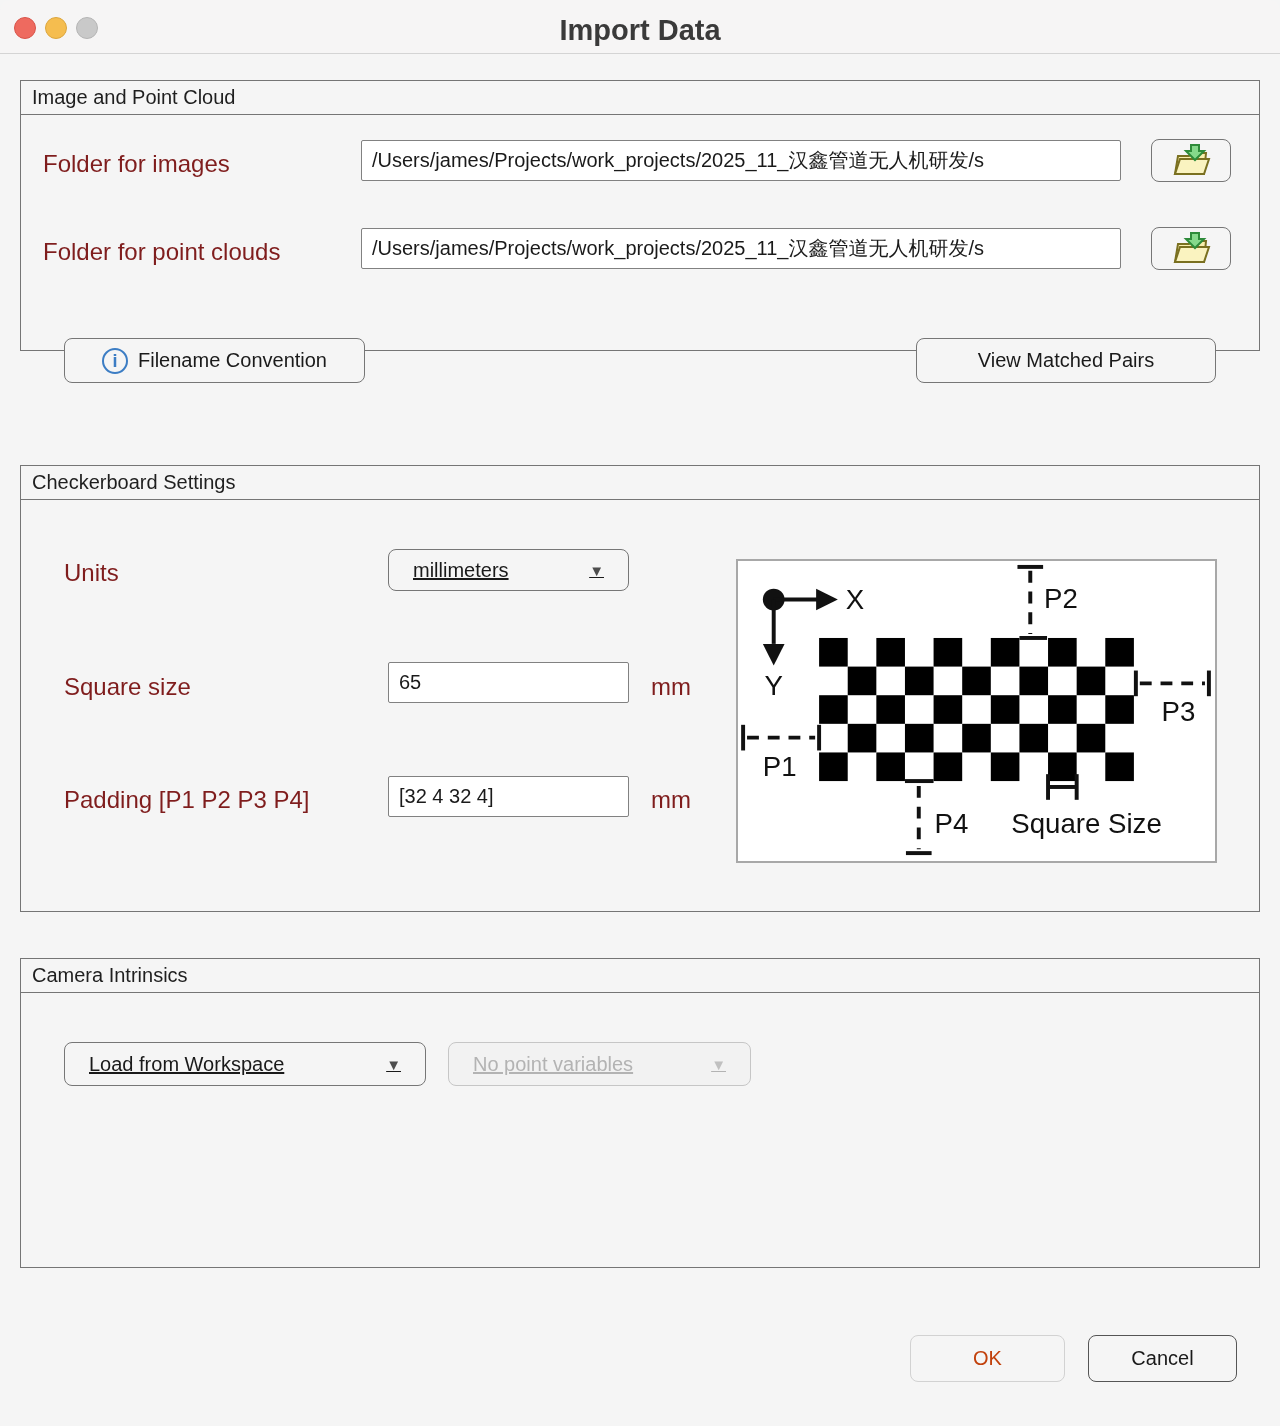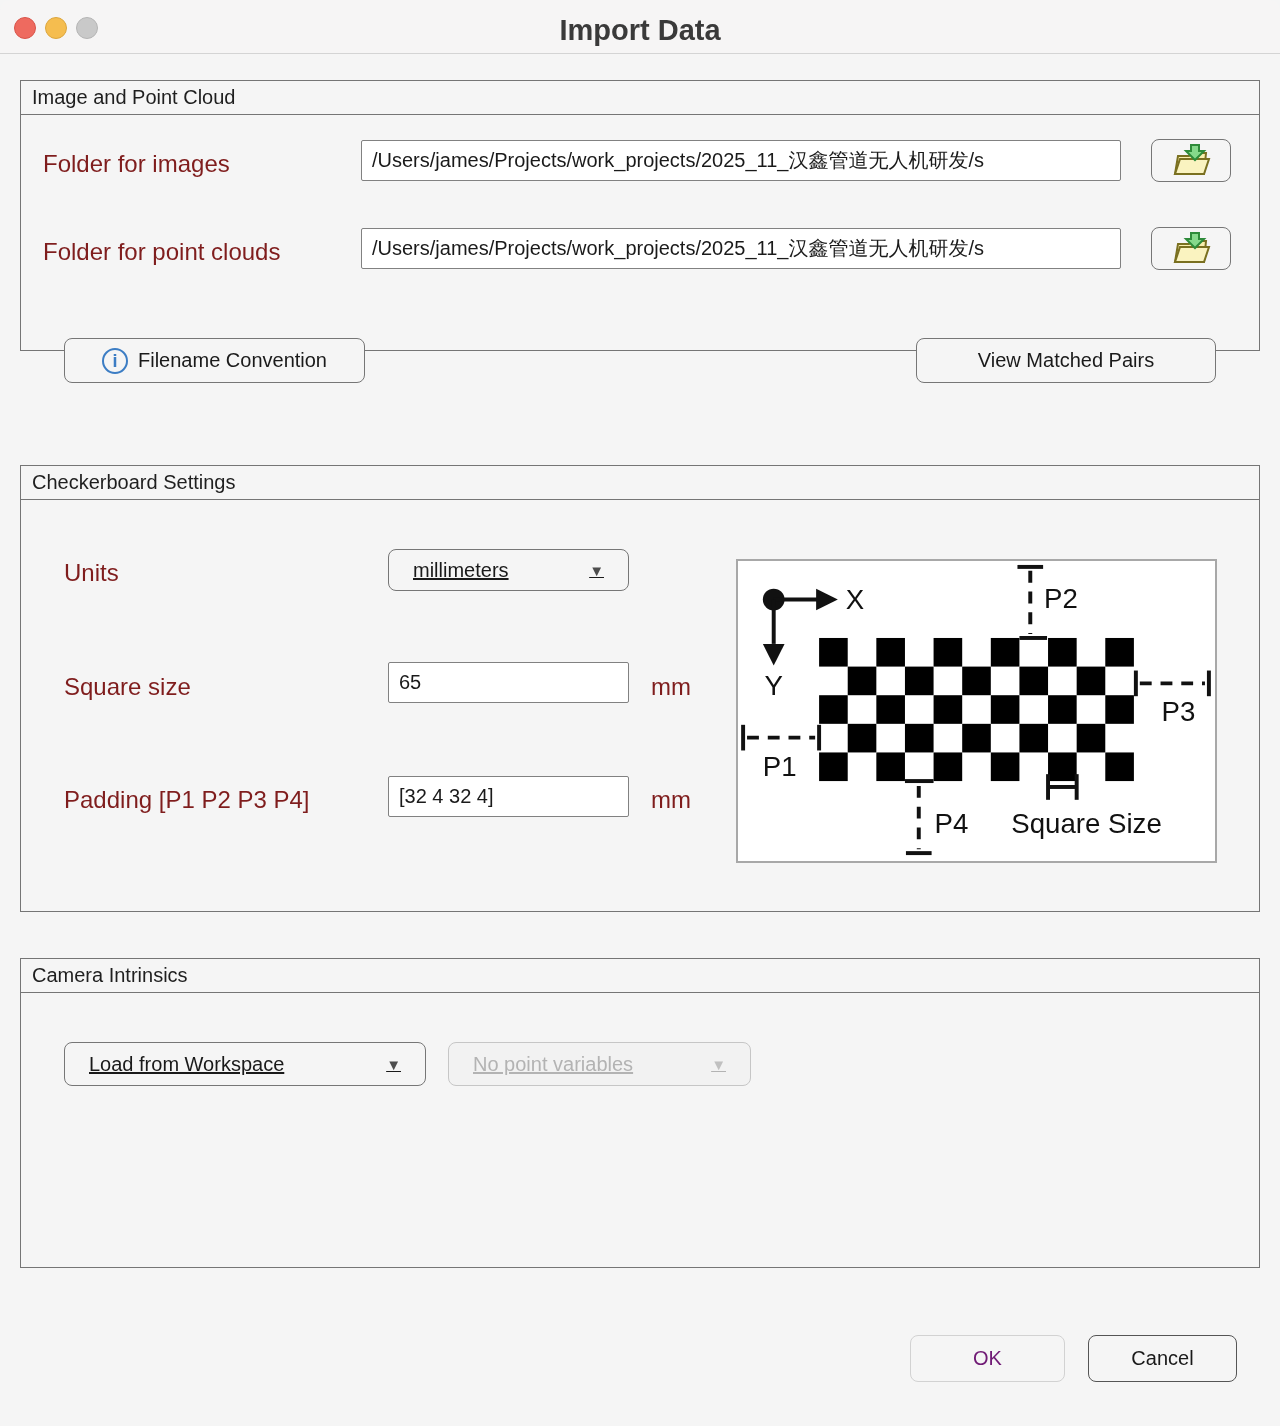--- a/index.html
+++ b/index.html
@@ -65,21 +65,21 @@
   
   .diagram {
     position:absolute; left:715px; top:93px; width:481px; height:304px;
     background:#ffffff; border:2px solid #a8a8a8;
   }
   .diagram svg { width:100%; height:100%; display:block; }
 
   
   .btn-ok {
     left:910px; top:1335px; width:155px; height:47px;
-    border-color:#d2d2d2; color:#701a75;
+    border-color:#d2d2d2; color:#c2410c;
   }
   .btn-cancel { left:1088px; top:1335px; width:149px; height:47px; border-color:#555555; }
 </style>
 </head>
 <body>
 
 <div class="titlebar">
   <div class="traffic tl-red"></div>
   <div class="traffic tl-yellow"></div>
   <div class="traffic tl-gray"></div>

